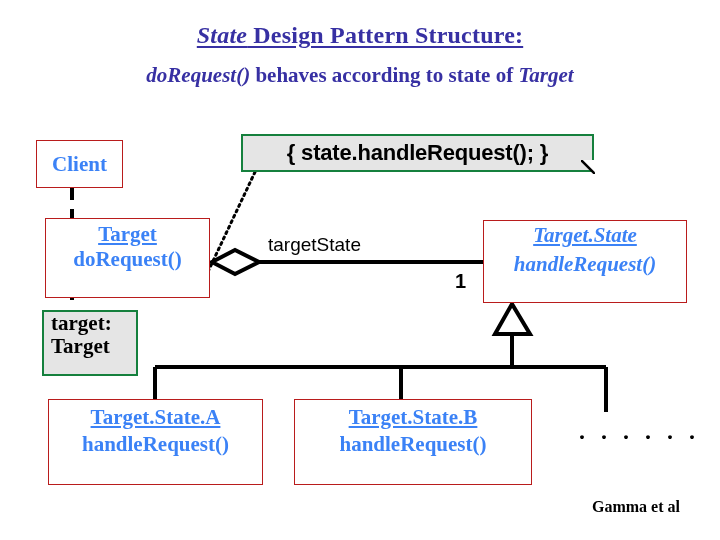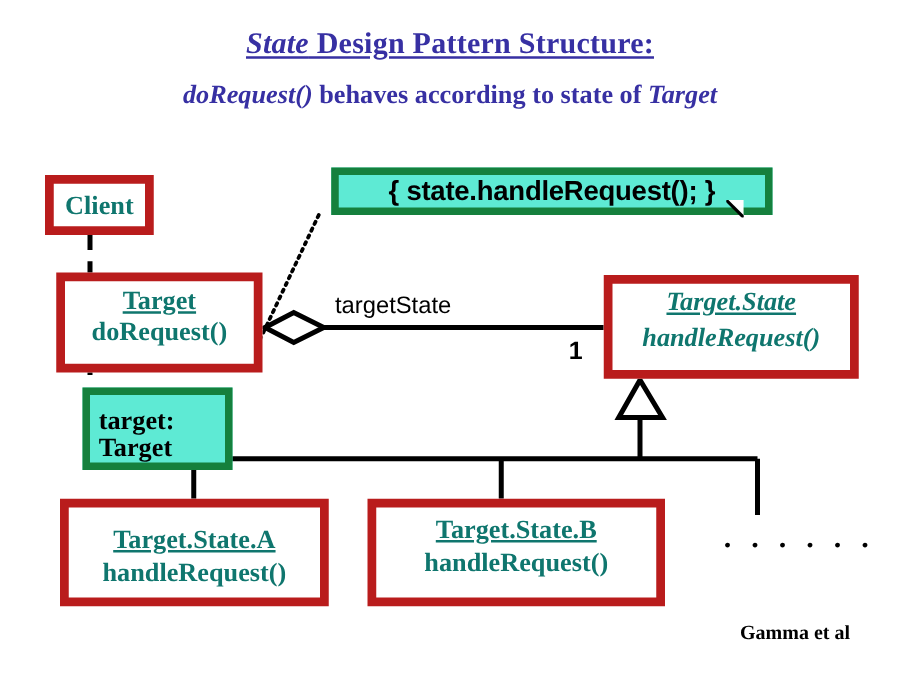--- a/index.html
+++ b/index.html
@@ -47,26 +47,26 @@
     font-size: 21px;
     white-space: nowrap;
   }
   .subtitle .ital { font-style: italic; }
 
   
   .ubox {
     position: absolute;
     box-sizing: border-box;
     background: #ffffff;
-    border: 7px solid #b91c1c;
+    border: 1px solid #b91c1c;
     display: flex;
     flex-direction: column;
     align-items: center;
     justify-content: center;
-    color: #0f766e;
+    color: #3b82f6;
     font-family: "Liberation Serif", "DejaVu Serif", serif;
     font-weight: bold;
     line-height: 1.08;
     white-space: nowrap;
     z-index: 3;
   }
   .ubox .cname {
     text-decoration: underline;
     text-underline-offset: 2px;
   }
@@ -93,71 +93,70 @@
     font-style: italic;
     justify-content: flex-start;
     padding-top: 3px;
   }
   #targetstate-box .cname { margin-bottom: 6px; }
 
   
   #state-a-box {
     left: 48px; top: 399px; width: 215px; height: 86px;
     font-size: 21px;
-    justify-content: center;
+    justify-content: flex-start;
     padding-top: 6px;
   }
   #state-a-box .cname { margin-bottom: 4px; }
 
   #state-b-box {
     left: 294px; top: 399px; width: 238px; height: 86px;
     font-size: 21px;
     justify-content: flex-start;
     padding-top: 6px;
   }
   #state-b-box .cname { margin-bottom: 4px; }
 
   
   .note {
     position: absolute;
     box-sizing: border-box;
-    background: #5eead4;
-    border: 6px solid #15803d;
+    background: #e5e5e5;
+    border: 2px solid #15803d;
     color: #000000;
     white-space: nowrap;
     z-index: 4;
-    margin-left: 24px;
   }
   #note-handle {
     left: 241px; top: 134px; width: 353px; height: 38px;
     font-family: "Liberation Sans", "DejaVu Sans", sans-serif;
     font-weight: bold;
     font-size: 22px;
     display: flex;
     align-items: center;
     justify-content: center;
     letter-spacing: -0.2px;
   }
   
   #note-fold {
     position: absolute;
     left: 581px; top: 160px;
     width: 14px; height: 14px;
     z-index: 5;
   }
 
   #note-target {
-    left: 42px; top: 310px; width: 120px; height: 66px;
+    left: 42px; top: 310px; width: 96px; height: 66px;
     font-family: "Liberation Serif", "DejaVu Serif", serif;
     font-weight: bold;
     font-size: 21px;
     display: flex;
     flex-direction: column;
     align-items: flex-start;
-    justify-content: flex-end;
+    justify-content: flex-start;
     padding-left: 7px;
     line-height: 1.08;
   }
 
   
   #label-targetstate {
     position: absolute;
     left: 268px; top: 234px;
     font-family: "Liberation Sans", "DejaVu Sans", sans-serif;
     font-weight: normal;

